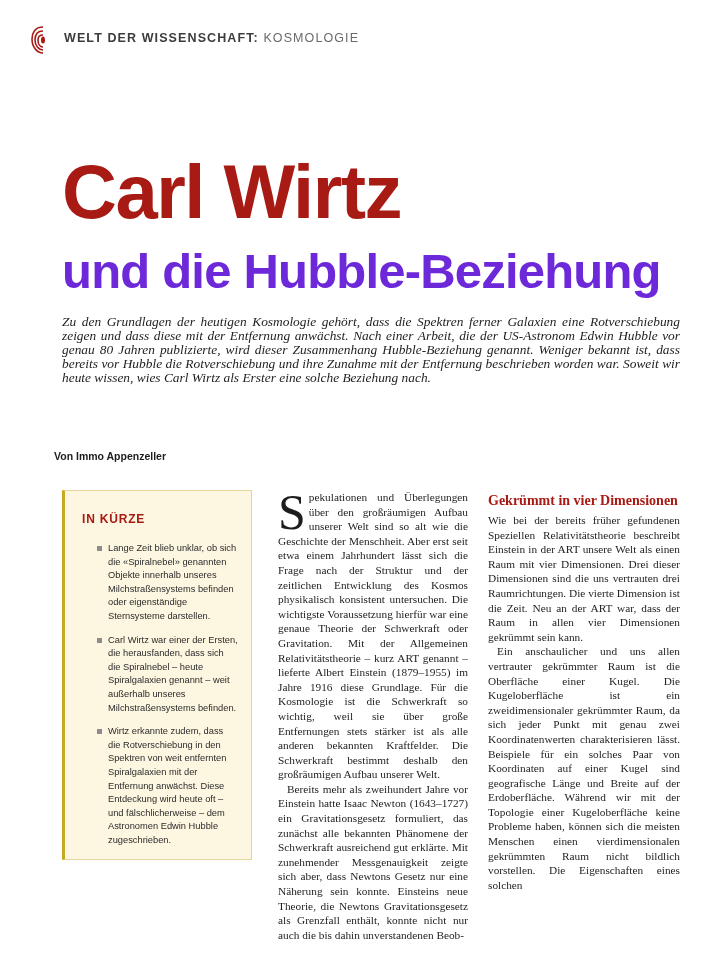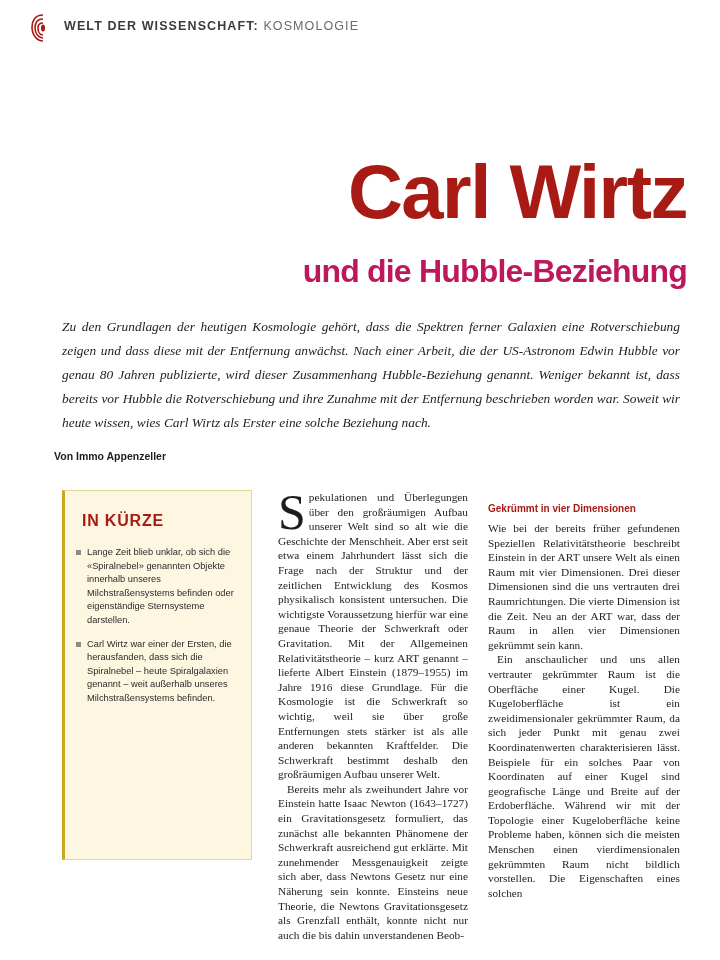--- a/index.html
+++ b/index.html
@@ -13,21 +13,21 @@
     font-family: "Liberation Serif", serif;
     color: #1a1a1a;
     position: relative;
     overflow: hidden;
   }
 
   
   .running-head {
     position: absolute;
     left: 0;
-    top: 0;
+    top: 12px;
     width: 720px;
     height: 56px;
   }
   .rh-logo {
     position: absolute;
     left: 30px;
     top: 13px;
     width: 26px;
     height: 30px;
   }
@@ -48,51 +48,50 @@
     font-weight: normal;
     color: #6a6a6a;
   }
 
   
   .title-wrap {
     position: absolute;
     left: 62px;
     top: 155px;
     width: 625px;
-    text-align: right;
   }
   .title-main {
     font-family: "Liberation Sans", sans-serif;
     font-weight: bold;
     font-size: 76px;
     line-height: 74px;
     color: #a81a14;
     letter-spacing: -1.5px;
     margin: 0;
   }
   .title-sub {
     font-family: "Liberation Sans", sans-serif;
     font-weight: bold;
-    font-size: 32px;
+    font-size: 49px;
     line-height: 56px;
-    color: #be185d;
+    color: #6d28d9;
     letter-spacing: -0.8px;
     margin: 14px 0 0 0;
   }
 
   
   .lead {
     position: absolute;
     left: 62px;
     top: 315px;
     width: 618px;
     font-family: "Liberation Serif", serif;
     font-style: italic;
     font-size: 13.4px;
-    line-height: 24px;
+    line-height: 14px;
     color: #1d1d1b;
     text-align: justify;
   }
   .byline {
     position: absolute;
     left: 54px;
     top: 450px;
     font-family: "Liberation Sans", sans-serif;
     font-weight: bold;
     font-size: 10.5px;
@@ -109,28 +108,28 @@
     background: #fdf6e0;
     border-left: 3px solid #c8a820;
     border-top: 1px solid #e3d79d;
     border-bottom: 1px solid #e3d79d;
     border-right: 1px solid #e3d79d;
     box-sizing: border-box;
   }
   .kurze-title {
     font-family: "Liberation Sans", sans-serif;
     font-weight: bold;
-    font-size: 16px;
+    font-size: 12px;
     letter-spacing: 0.8px;
     color: #a81a14;
     margin: 21px 0 0 17px;
   }
   .kurze-list {
     margin: 16px 0 0 0;
-    padding: 0 13px 0 11px;
+    padding: 0 13px 0 32px;
     list-style: none;
   }
   .kurze-list li {
     position: relative;
     font-family: "Liberation Sans", sans-serif;
     font-size: 9.3px;
     line-height: 13.6px;
     color: #2b2b2b;
     padding-left: 11px;
     margin-bottom: 10px;
@@ -170,26 +169,26 @@
   .dropcap {
     float: left;
     font-family: "Liberation Serif", serif;
     font-size: 50px;
     line-height: 41px;
     padding: 2px 3px 0 0;
     color: #1d1d1b;
   }
 
   .subhead {
-    font-family: Liberation Sans, sans-serif;
-    font-weight: bold;
-    font-size: 10px;
+    font-family: Liberation Serif, serif;
+    font-weight: bold;
+    font-size: 14px;
     line-height: 14px;
     color: #a81a14;
-    margin: 12px 0 5px 0;
+    margin: 4px 0 5px 0;
   }
 </style>
 </head>
 <body>
 
 <div class="running-head">
   <span class="rh-logo">
     <svg width="26" height="30" viewBox="0 0 26 30">
       <g fill="none" stroke="#a81a14" stroke-width="1.6">
         <path d="M13 2 C5 2 2 8 2 14 C2 22 7 28 13 28"></path>
@@ -211,20 +210,21 @@
 </div>
 
 <div class="lead">Zu den Grundlagen der heutigen Kosmologie gehört, dass die Spektren ferner Galaxien eine Rotverschiebung zeigen und dass diese mit der Entfernung anwächst. Nach einer Arbeit, die der US-Astronom Edwin Hubble vor genau 80 Jahren publizierte, wird dieser Zusammenhang Hubble-Beziehung genannt. Weniger bekannt ist, dass bereits vor Hubble die Rotverschiebung und ihre Zunahme mit der Entfernung beschrieben worden war. Soweit wir heute wissen, wies Carl Wirtz als Erster eine solche Beziehung nach.</div>
 <div class="byline">Von Immo Appenzeller</div>
 
 <aside class="kurze-box">
   <div class="kurze-title">IN KÜRZE</div>
   <ul class="kurze-list">
     <li>Lange Zeit blieb unklar, ob sich die «Spiralnebel» genannten Objekte innerhalb unseres Milchstraßensystems befinden oder eigenständige Sternsysteme darstellen.</li>
     <li>Carl Wirtz war einer der Ersten, die herausfanden, dass sich die Spiralnebel – heute Spiralgalaxien genannt – weit außerhalb unseres Milchstraßensystems befinden.</li>
+    <li>Wirtz erkannte zudem, dass die Rotverschiebung in den Spektren von weit entfernten Spiralgalaxien mit der Entfernung anwächst. Diese Entdeckung wird heute oft – und fälschlicherweise – dem Astronomen Edwin Hubble zugeschrieben.</li>
   </ul>
 </aside>
 
 <div class="col col-mid">
   <p class="dropcap-para"><span class="dropcap">S</span><span>pekulationen und Überlegungen über den großräumigen Aufbau unserer Welt sind so alt wie die Geschichte der Menschheit. Aber erst seit etwa einem Jahrhundert lässt sich die Frage nach der Struktur und der zeitlichen Entwicklung des Kosmos physikalisch konsistent untersuchen. Die wichtigste Voraussetzung hierfür war eine genaue Theorie der Schwerkraft oder Gravitation. Mit der Allgemeinen Relativitätstheorie – kurz ART genannt – lieferte Albert Einstein (1879–1955) im Jahre 1916 diese Grundlage. Für die Kosmologie ist die Schwerkraft so wichtig, weil sie über große Entfernungen stets stärker ist als alle anderen bekannten Kraftfelder. Die Schwerkraft bestimmt deshalb den großräumigen Aufbau unserer Welt.</span></p>
   <p>Bereits mehr als zweihundert Jahre vor Einstein hatte Isaac Newton (1643–1727) ein Gravitationsgesetz formuliert, das zunächst alle bekannten Phänomene der Schwerkraft ausreichend gut erklärte. Mit zunehmender Messgenauigkeit zeigte sich aber, dass Newtons Gesetz nur eine Näherung sein konnte. Einsteins neue Theorie, die Newtons Gravitationsgesetz als Grenzfall enthält, konnte nicht nur auch die bis dahin unverstandenen Beob-</p>
 </div>
 
 <div class="col col-right">
   <h3 class="subhead">Gekrümmt in vier Dimensionen</h3>

